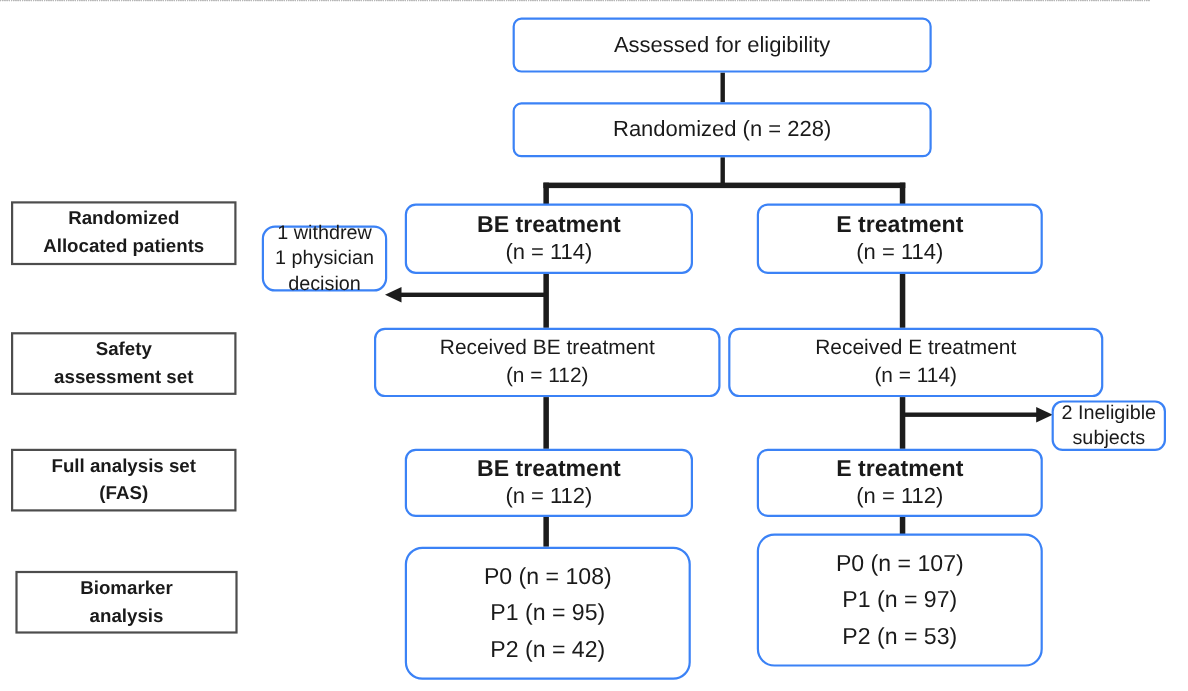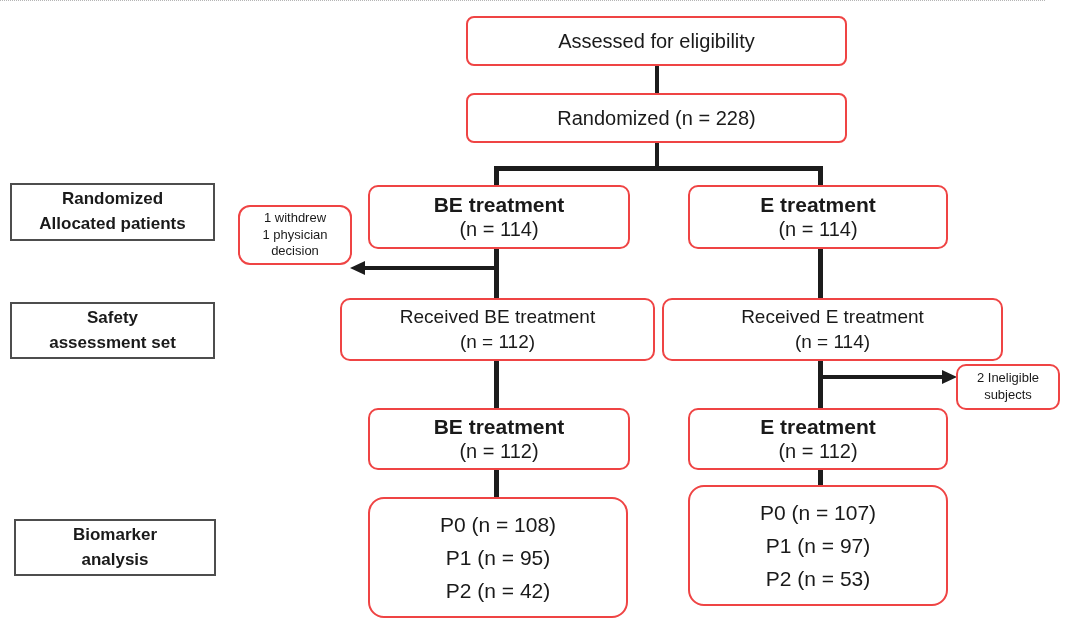--- a/index.html
+++ b/index.html
@@ -13,39 +13,39 @@
     position: relative;
     width: 1080px;
     height: 628px;
     background: #ffffff;
     overflow: hidden;
   }
   .abs { position: absolute; box-sizing: border-box; }
 
   
   .fbox {
-    border: 2px solid #ef4444;
+    border: 2px solid #3b82f6;
     border-radius: 10px;
     background: #ffffff;
     display: flex;
     flex-direction: column;
     align-items: center;
     justify-content: center;
     text-align: center;
     white-space: pre-line;
   }
   .fbox.r8  { border-radius: 8px; }
   .fbox.r14 { border-radius: 16px; }
 
   .t20 { font-size: 20px; line-height: 1.25; }
   .t19 { font-size: 19px; line-height: 1.3; }
   .t21b { font-size: 21px; font-weight: bold; line-height: 1.2; }
   .t20n { font-size: 20px; line-height: 1.25; }
   .t21list { font-size: 21px; line-height: 1.58; }
-  .t13 { font-size: 13px; line-height: 1.3; }
+  .t13 { font-size: 18px; line-height: 1.3; }
 
   
   .labelbox {
     border: 2px solid #4d4d4d;
     background: #ffffff;
     display: flex;
     align-items: center;
     justify-content: center;
     text-align: center;
     font-weight: bold;
@@ -105,20 +105,22 @@
   <div class="abs conn" style="left:818px; top:470px; width:5px; height:27px;"></div>
 
   <div class="abs fbox r8 t20" style="left:466px; top:16px; width:381px; height:50px;">Assessed for eligibility</div>
 
   <div class="abs fbox r8 t20" style="left:466px; top:93px; width:381px; height:50px;">Randomized (n = 228)</div>
 
   <div class="abs labelbox" style="left:10px; top:183px; width:205px; height:58px;">Randomized
 Allocated  patients</div>
   <div class="abs labelbox" style="left:10px; top:302px; width:205px; height:57px;">Safety
 assessment set</div>
+  <div class="abs labelbox" style="left:10px; top:408px; width:205px; height:57px;">Full analysis set
+(FAS)</div>
   <div class="abs labelbox" style="left:14px; top:519px; width:202px; height:57px;">Biomarker
 analysis</div>
 
   <div class="abs fbox" style="left:368px; top:185px; width:262px; height:64px;">
     <div class="t21b">BE treatment</div>
     <div class="t20n">(n = 114)</div>
   </div>
   <div class="abs fbox" style="left:688px; top:185px; width:260px; height:64px;">
     <div class="t21b">E treatment</div>
     <div class="t20n">(n = 114)</div>

